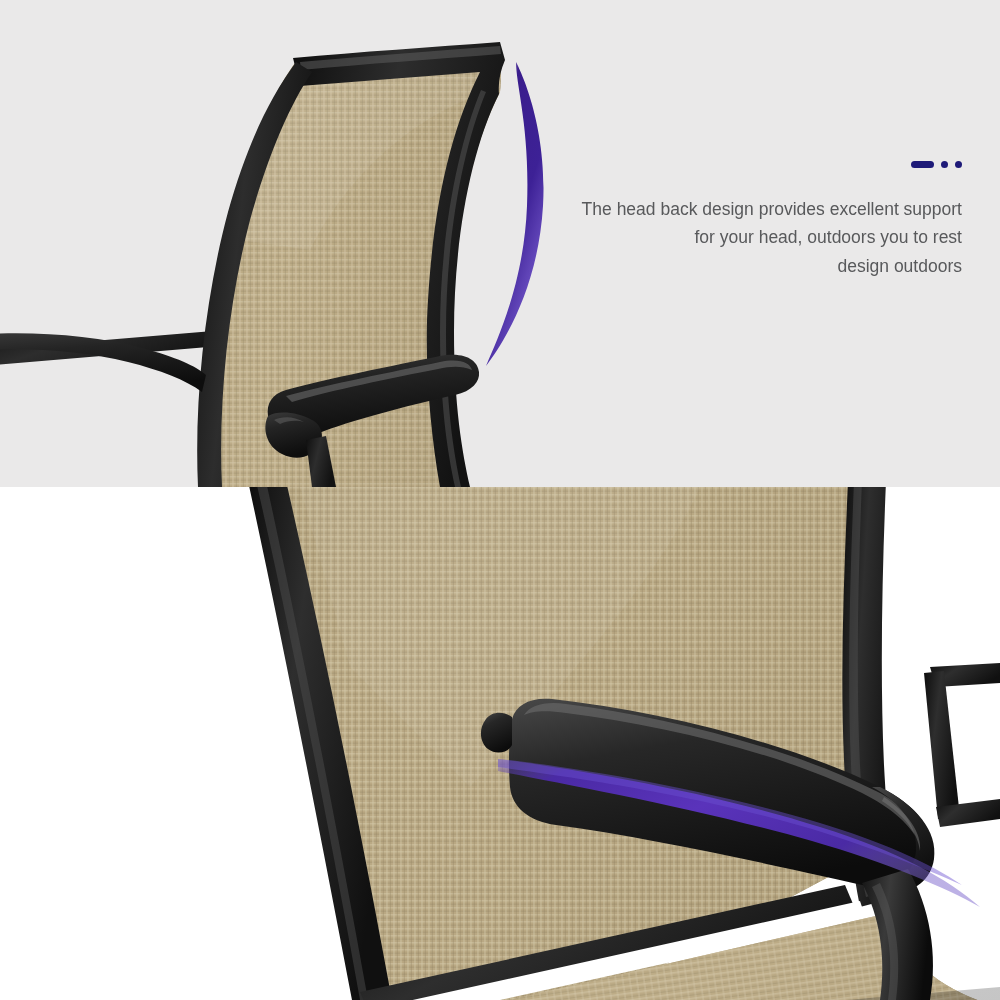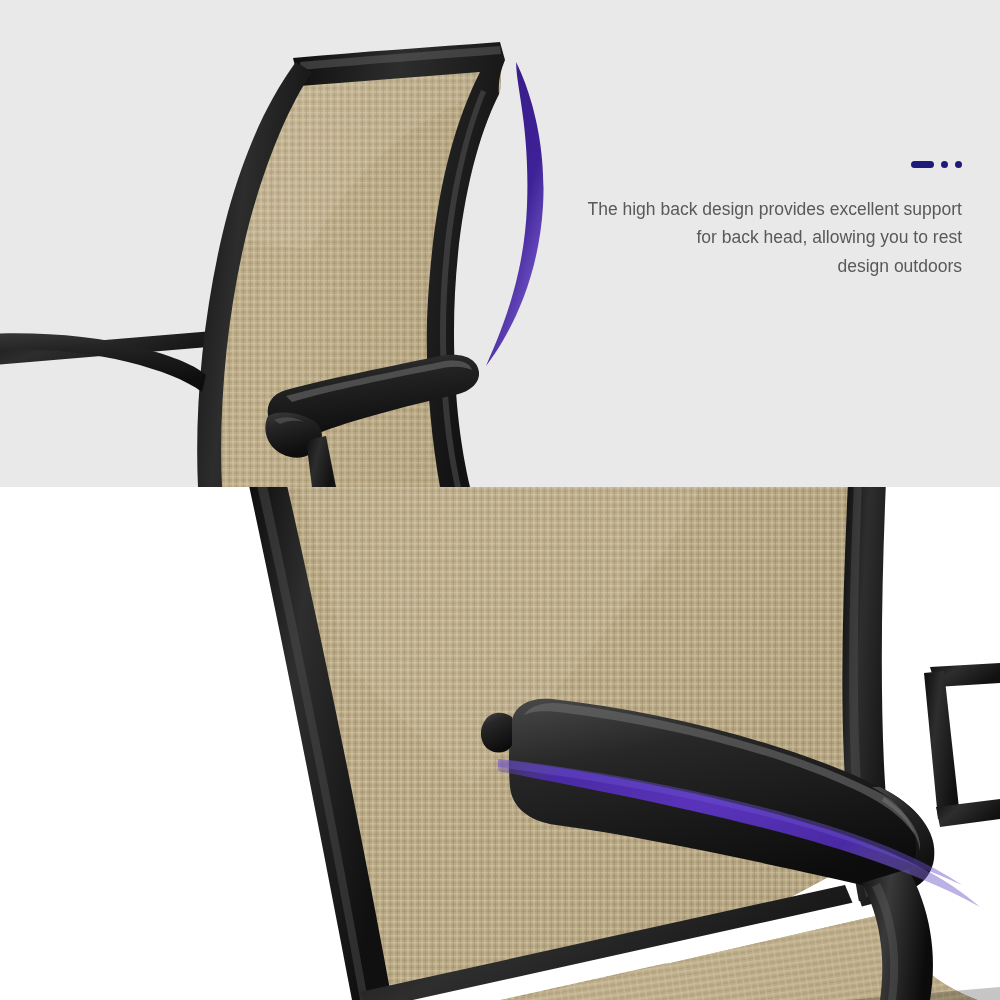--- a/index.html
+++ b/index.html
@@ -151,22 +151,22 @@
       </svg>
     </div>
 
     <div class="text-block" id="text-top">
       <div class="marker right">
         <span class="dash"></span>
         <span class="dot"></span>
         <span class="dot"></span>
       </div>
       <p class="body-copy" id="body-top">
-        <span>The high back design provides excellent support</span><br>
-        <span>for back head, allowing you to rest</span><br>
+        <span>The head back design provides excellent support</span><br>
+        <span>for your head, outdoors you to rest</span><br>
         <span>design outdoors</span>
       </p>
     </div>
   </section>
 
   <section class="panel" id="panel-bottom">
 
     <div class="art">
       <svg viewBox="0 0 1000 513" preserveAspectRatio="none">
         <defs>

